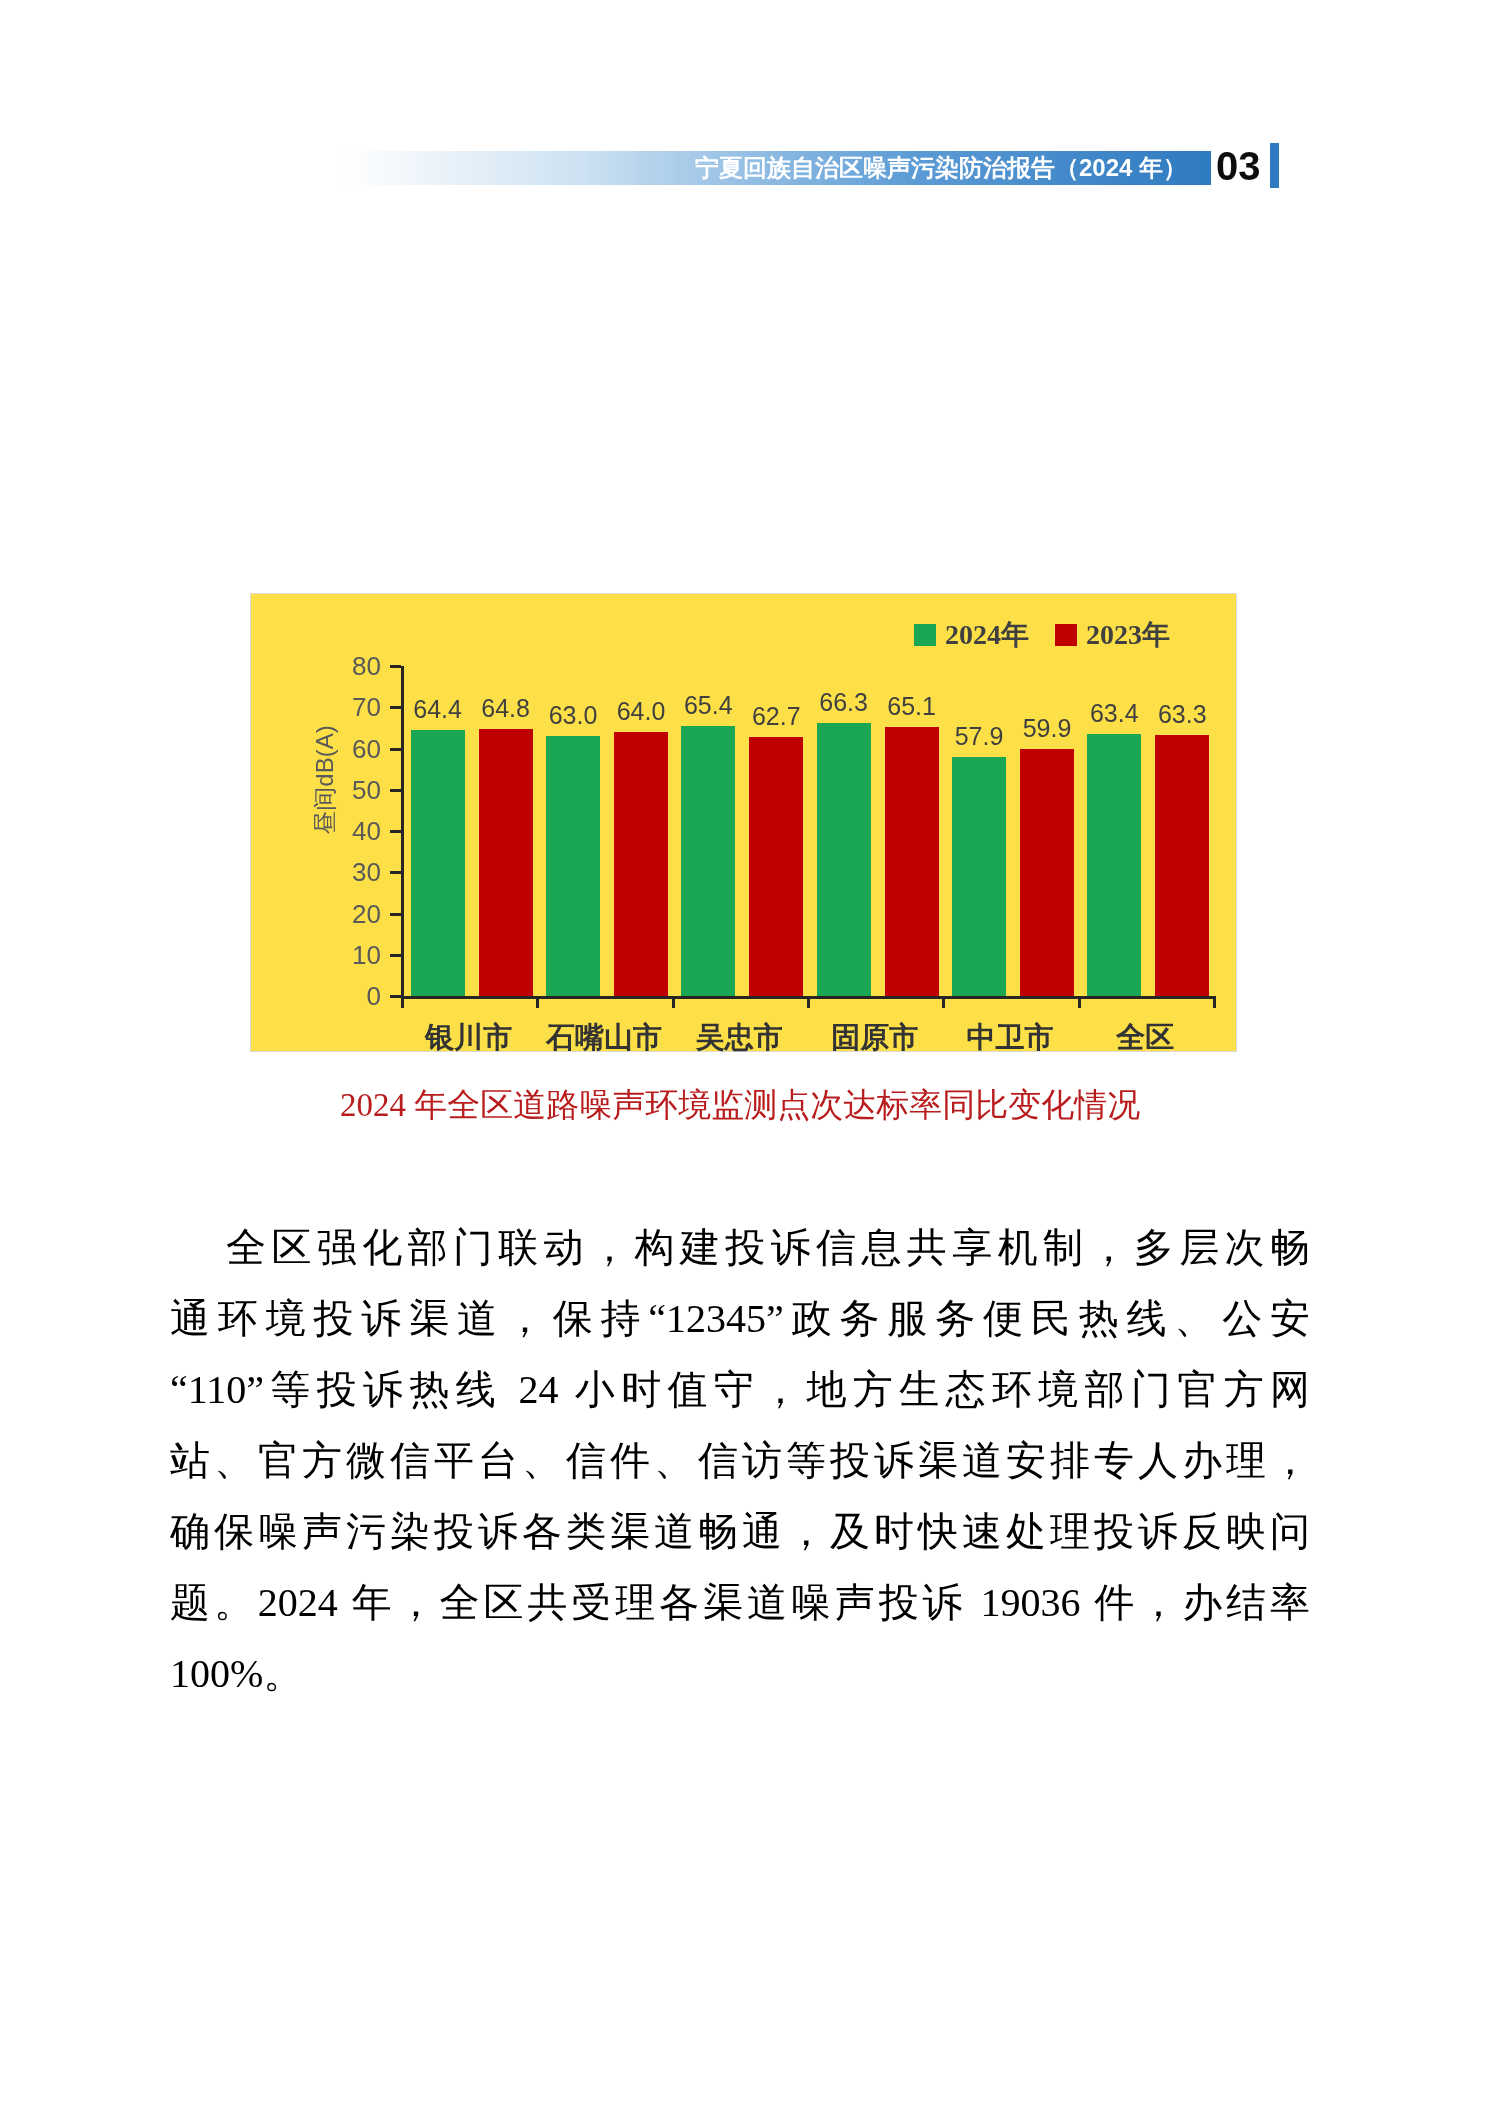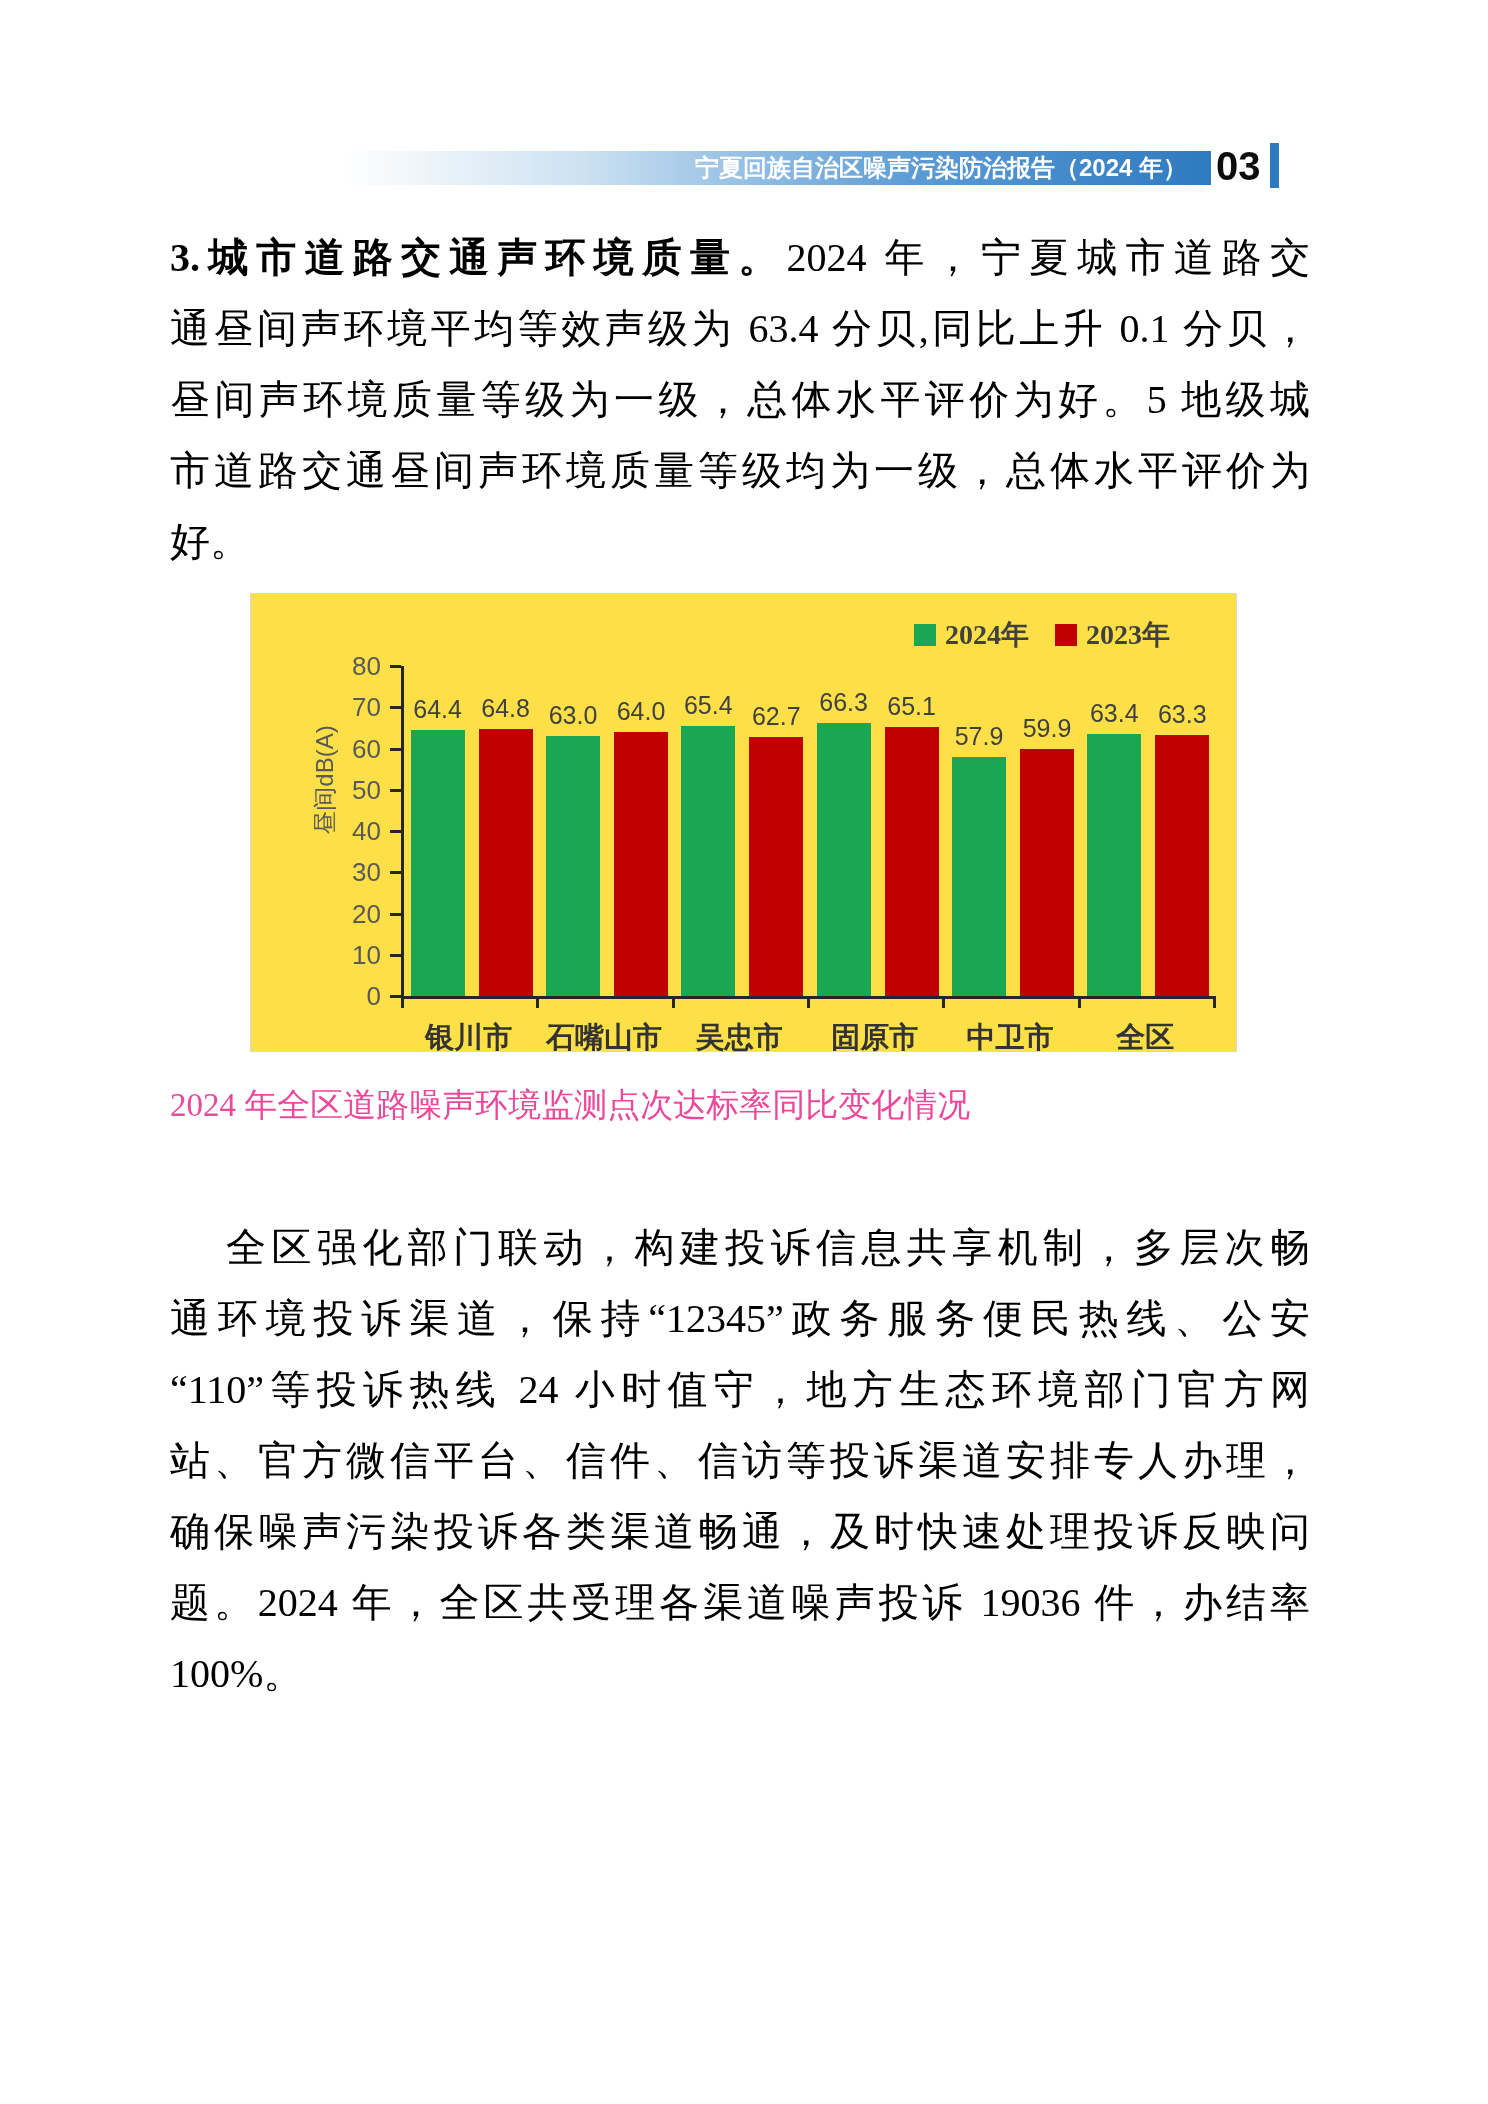--- a/index.html
+++ b/index.html
@@ -95,45 +95,38 @@
     font-size:29px;font-weight:600;color:#333;
   }
   .y-axis-title{
     position:absolute;left:-6px;top:170px;width:160px;
     transform:rotate(-90deg);transform-origin:center center;
     font-size:24px;color:#595959;text-align:center;
   }
 
   .chart-caption{
     position:absolute;left:170px;top:1083px;width:1140px;
-    text-align:left;font-size:33px;color:#ec4899;
+    text-align:center;font-size:33px;color:#b91c1c;
   }
   .section-heading{
     position:absolute;left:230px;top:1150px;
     font-size:42px;font-weight:bold;color:#1a6fbd;line-height:52px;
   }
 </style>
 </head>
 <body>
 
 <div class="page">
 
   <div class="hdr-band">
     <span class="hdr-title">宁夏回族自治区噪声污染防治报告（2024 年）</span>
   </div>
   <div class="hdr-pageno">03</div>
   <div class="hdr-accent"></div>
 
-  <div class="para" style="top:222px;">
-    <div class="bline"><span class="lead-bold">3.城市道路交通声环境质量。</span><span>2024 年，宁夏城市道路交</span></div>
-    <div class="bline">通昼间声环境平均等效声级为 63.4 分贝,同比上升 0.1 分贝，</div>
-    <div class="bline">昼间声环境质量等级为一级，总体水平评价为好。5 地级城</div>
-    <div class="bline">市道路交通昼间声环境质量等级均为一级，总体水平评价为</div>
-    <div class="bline short">好。</div>
-  </div>
 
   <div class="chart-box">
     <div class="legend">
         <div class="legend-item">
           <span class="legend-swatch" style="background: rgb(26, 166, 83);"></span>
           <span class="legend-label">2024年</span>
         </div>
         <div class="legend-item">
           <span class="legend-swatch" style="background: rgb(192, 0, 0);"></span>
           <span class="legend-label">2023年</span>

